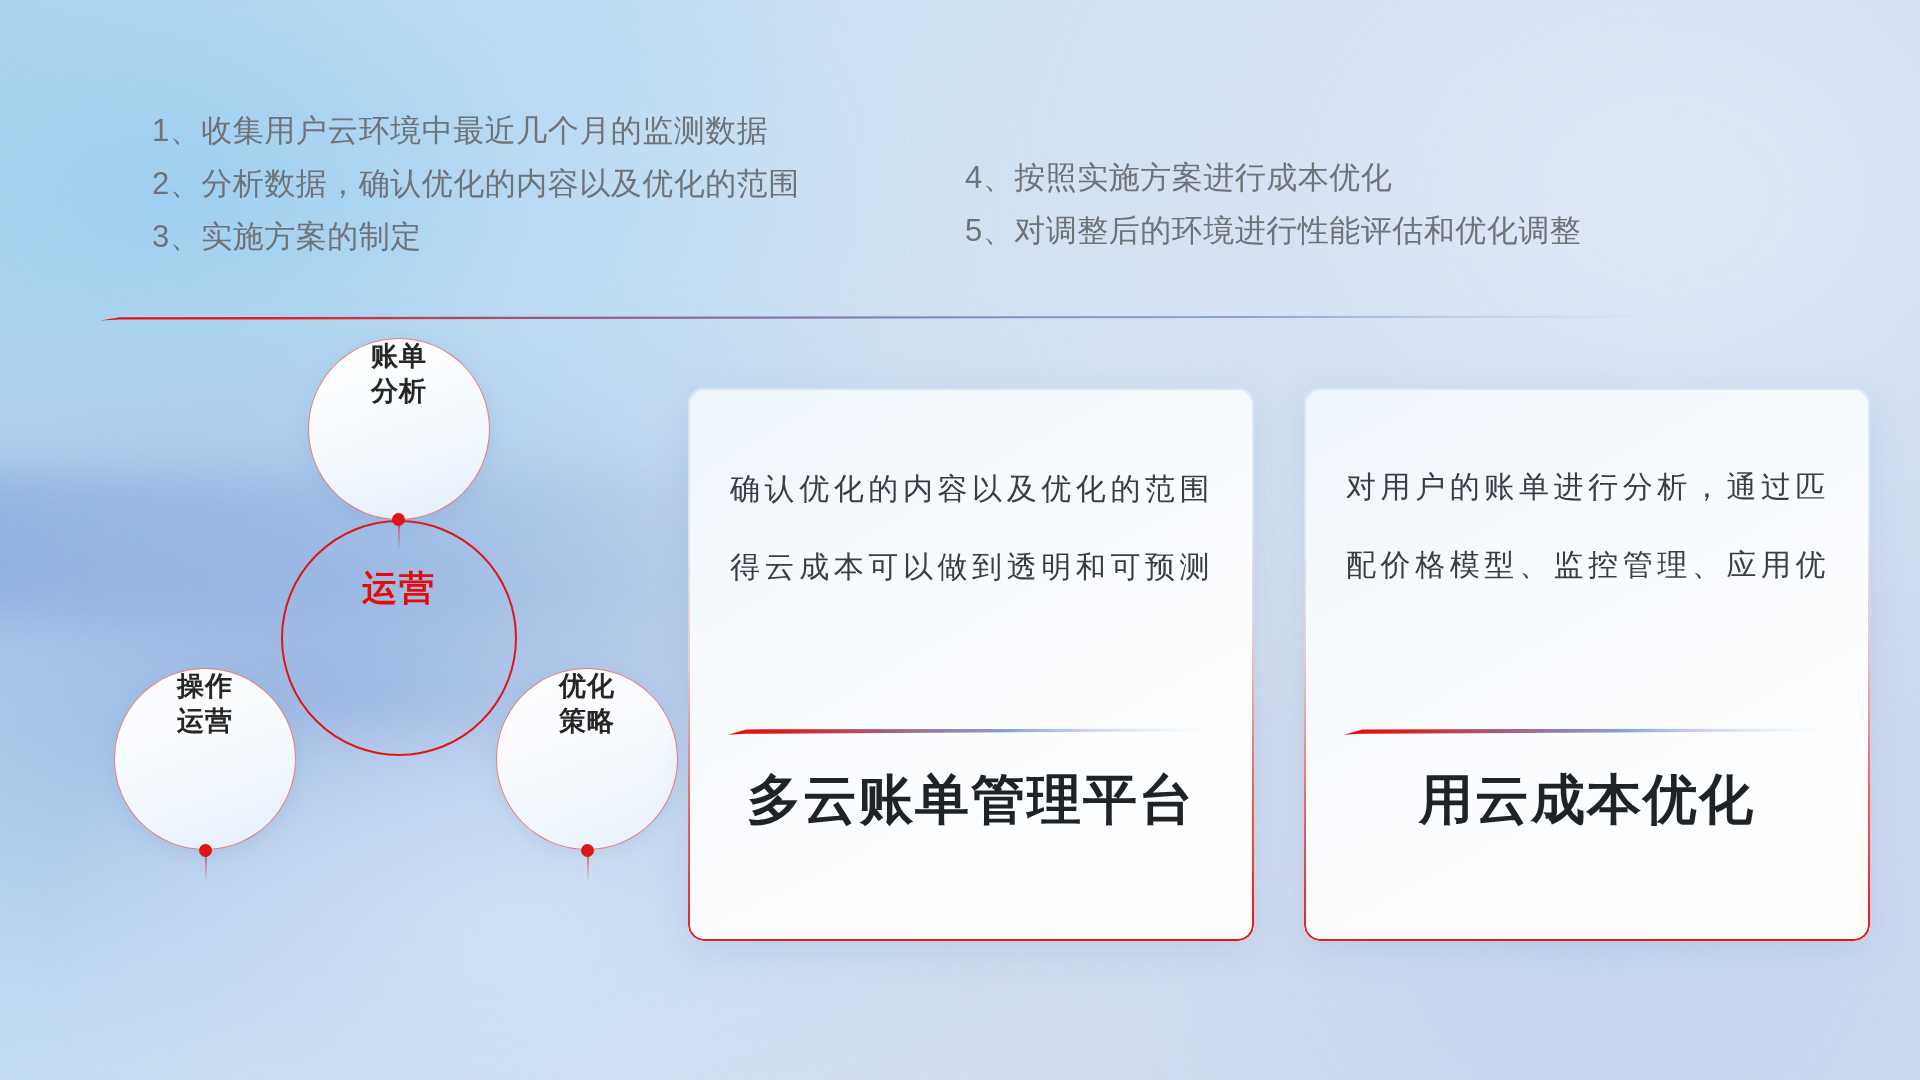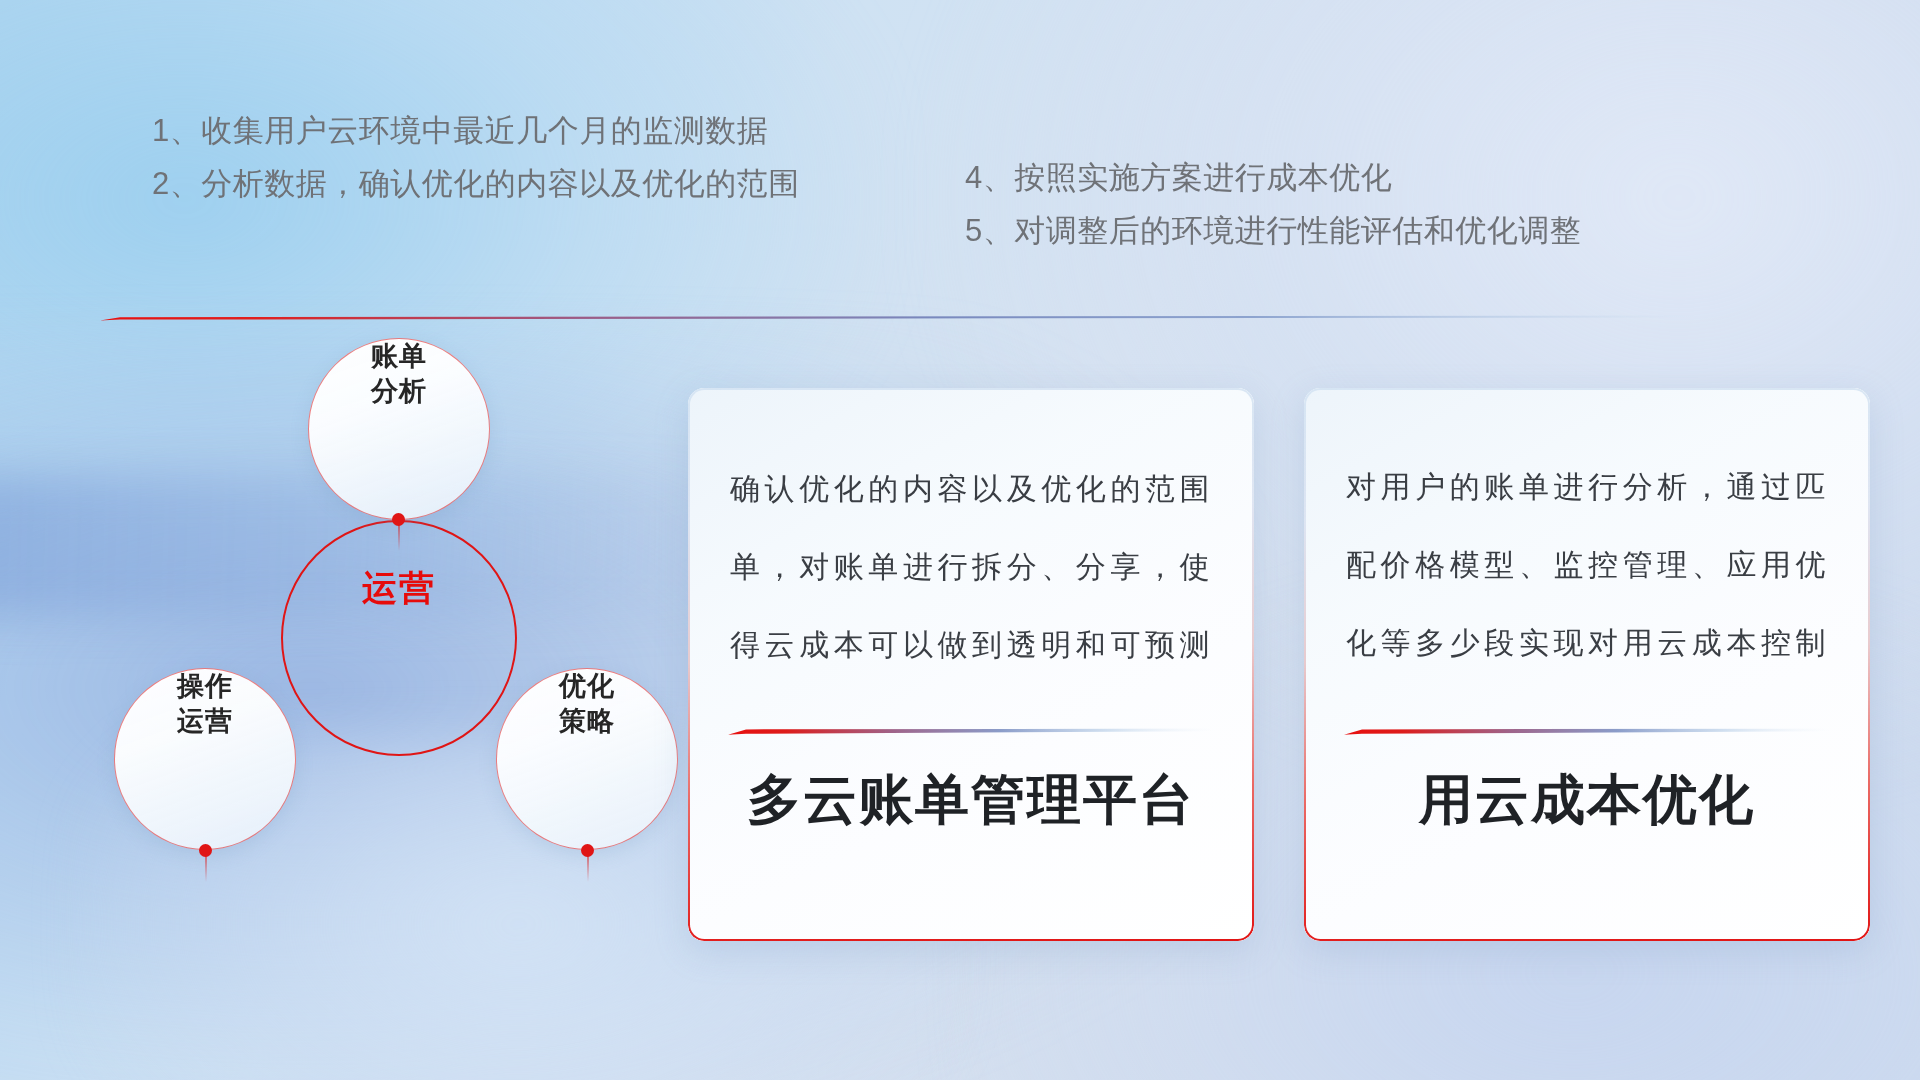--- a/index.html
+++ b/index.html
@@ -312,20 +312,21 @@
   <div class="bg-wash-a"></div>
   <div class="bg-streak"></div>
   <div class="bg-wash-d"></div>
   <div class="bg-wash-e"></div>
 </div>
 
 <div id="bullets">
   <div class="bullet-col" id="bullet-col-left">
     <div class="bullet-line">1、收集用户云环境中最近几个月的监测数据</div>
     <div class="bullet-line">2、分析数据，确认优化的内容以及优化的范围</div>
+    <div class="bullet-line">3、实施方案的制定</div>
   </div>
   <div class="bullet-col" id="bullet-col-right">
     <div class="bullet-line">4、按照实施方案进行成本优化</div>
     <div class="bullet-line">5、对调整后的环境进行性能评估和优化调整</div>
   </div>
 </div>
 
 <div id="header-rule">
   <svg width="1600" height="10" viewBox="0 0 1600 10" preserveAspectRatio="none" aria-hidden="true">
     <defs>
@@ -369,21 +370,20 @@
 
   <div class="dot" id="dot-bill"></div>
   <div class="dot" id="dot-ops"></div>
   <div class="dot" id="dot-opt"></div>
 </div>
 
 <div class="card" id="card-1">
   <div class="card-frame"></div>
   <div class="card-body">
     <div class="card-para">确认优化的内容以及优化的范围</div>
-    <div class="card-para">单，对账单进行拆分、分享，使</div>
     <div class="card-para">得云成本可以做到透明和可预测</div>
   </div>
   <div class="card-rule">
     <svg width="486" height="10" viewBox="0 0 486 10" preserveAspectRatio="none" aria-hidden="true">
       <defs>
         <linearGradient id="cr-grad-1" x1="0" y1="0" x2="1" y2="0">
           <stop offset="0" stop-color="#e8100f" stop-opacity="1"></stop>
           <stop offset="0.12" stop-color="#dd1c1b" stop-opacity="1"></stop>
           <stop offset="0.34" stop-color="#97567f" stop-opacity="0.92"></stop>
           <stop offset="0.56" stop-color="#7287bd" stop-opacity="0.82"></stop>
@@ -395,21 +395,20 @@
     </svg>
   </div>
   <div class="card-title">多云账单管理平台</div>
 </div>
 
 <div class="card" id="card-2">
   <div class="card-frame"></div>
   <div class="card-body">
     <div class="card-para">对用户的账单进行分析，通过匹</div>
     <div class="card-para">配价格模型、监控管理、应用优</div>
-    <div class="card-para">化等多少段实现对用云成本控制</div>
   </div>
   <div class="card-rule">
     <svg width="486" height="10" viewBox="0 0 486 10" preserveAspectRatio="none" aria-hidden="true">
       <defs>
         <linearGradient id="cr-grad-2" x1="0" y1="0" x2="1" y2="0">
           <stop offset="0" stop-color="#e8100f" stop-opacity="1"></stop>
           <stop offset="0.12" stop-color="#dd1c1b" stop-opacity="1"></stop>
           <stop offset="0.34" stop-color="#97567f" stop-opacity="0.92"></stop>
           <stop offset="0.56" stop-color="#7287bd" stop-opacity="0.82"></stop>
           <stop offset="0.78" stop-color="#a3c0e0" stop-opacity="0.5"></stop>

